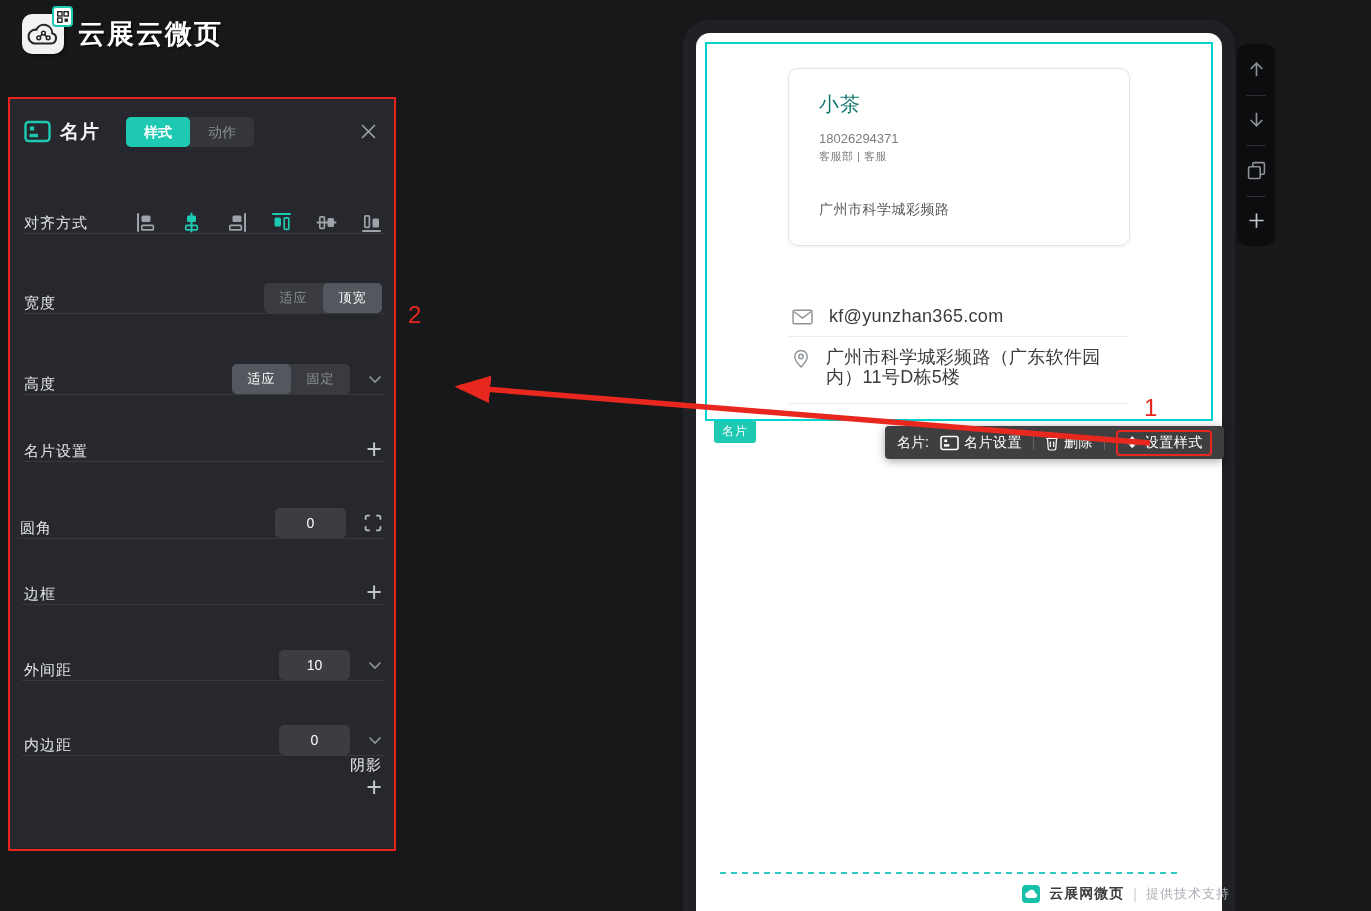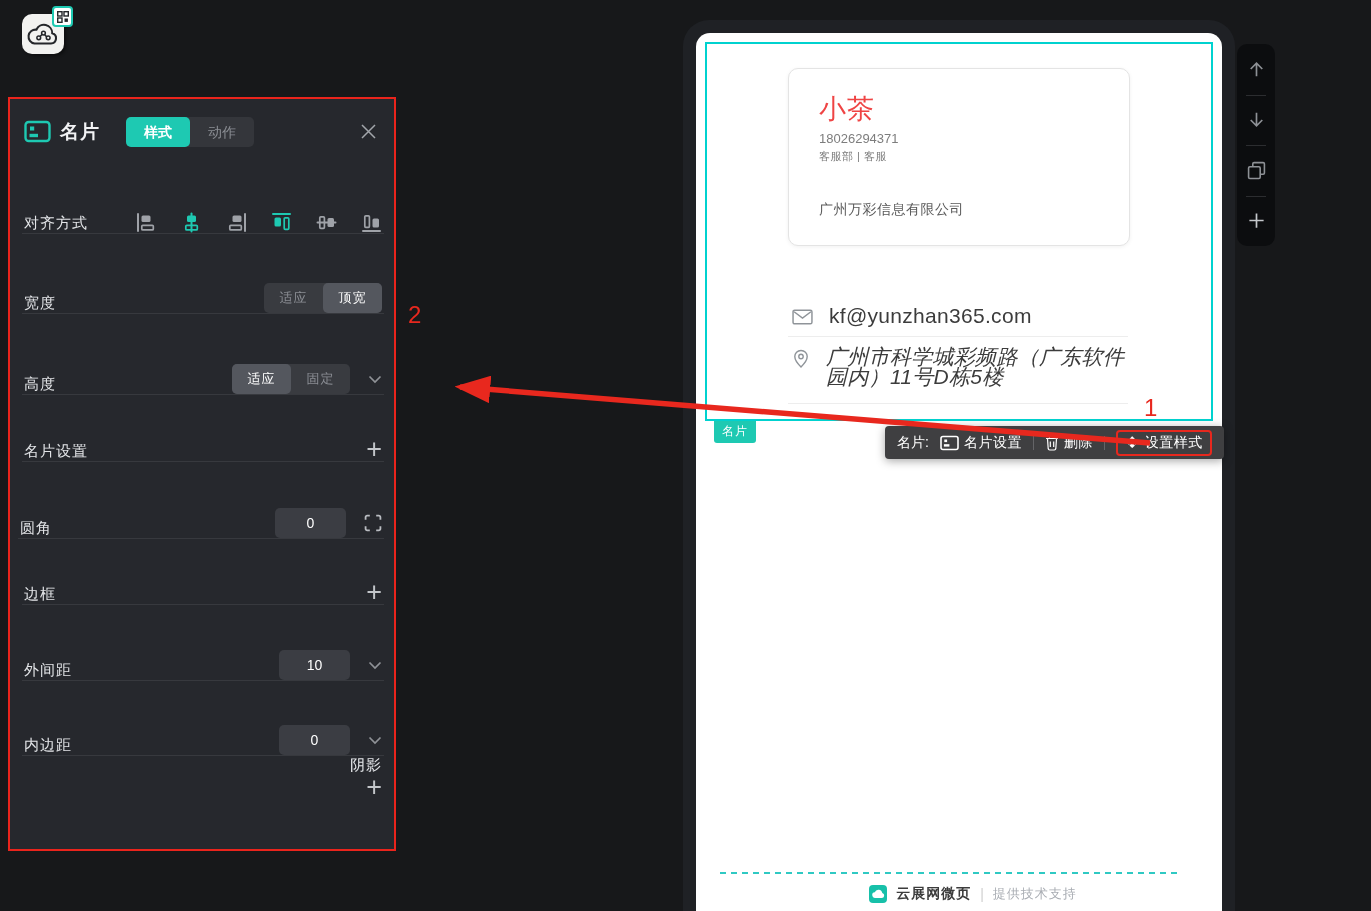--- a/index.html
+++ b/index.html
@@ -34,40 +34,40 @@
   .seg.active { background:#54575e; color:#fff; }
   .numbox { width:71px; height:30px; background:#3b3d43; border:none; border-radius:5px; color:#fff; font-size:14px; text-align:center; font-family:"Liberation Sans",sans-serif; }
   .plus { font-size:27px; font-weight:200; color:#c2c5c9; line-height:24px; cursor:pointer; }
   .chev, .corner { display:flex; cursor:pointer; }
 
   
   .canvas-frame { position:absolute; left:683px; top:20px; width:552px; height:891px; background:#1f2125; border-radius:26px 26px 0 0; }
   .canvas { position:absolute; left:13px; top:13px; width:526px; height:878px; background:#fff; border-radius:14px 14px 0 0; }
   .selection { position:absolute; left:9px; top:9px; width:508px; height:379px; border:2px solid #00d2cf; }
   .biz-card { position:absolute; left:92px; top:35px; width:342px; height:178px; background:#fff; border:1px solid #e4e4e4; border-radius:10px; box-shadow:0 1px 4px rgba(0,0,0,.06); }
-  .bc-name { position:absolute; left:30px; top:22px; font-size:27px; color:#ef4444; font-weight:500; letter-spacing:1px; }
+  .bc-name { position:absolute; left:30px; top:22px; font-size:20px; color:#0f766e; font-weight:500; letter-spacing:1px; }
   .bc-phone { position:absolute; left:30px; top:62px; font-size:13px; color:#7d7d7d; }
   .bc-dept { position:absolute; left:30px; top:80px; font-size:11px; color:#7d7d7d; letter-spacing:.5px; }
   .bc-company { position:absolute; left:30px; top:132px; font-size:14px; color:#595959; letter-spacing:.5px; }
   .contact-row { position:absolute; left:96px; width:336px; display:flex; gap:16px; align-items:flex-start; }
-  .contact-text { font-size:21px; color:#3c3c3c; line-height:20px; letter-spacing:.3px; }
+  .contact-text { font-size:18px; color:#3c3c3c; line-height:20px; letter-spacing:.3px; }
   .c-div { position:absolute; left:92px; width:340px; height:1px; background:#ededed; }
   .sel-tag { position:absolute; left:18px; top:388px; background:#1ec9b2; color:#fff; font-size:12px; padding:2px 8px 3px; border-radius:0 0 3px 3px; letter-spacing:1px; }
 
   
   .ctx-toolbar { position:absolute; left:189px; top:393px; height:33px; background:#3f3f41; border-radius:4px; display:flex; align-items:center; padding:0 12px; gap:11px; box-shadow:0 2px 10px rgba(0,0,0,.35); color:#fff; font-size:14px; white-space:nowrap; z-index:20; }
   .ctx-btn { display:flex; align-items:center; gap:5px; cursor:pointer; letter-spacing:.5px; }
   .ctx-sep { width:1px; height:14px; background:#646467; }
   .red-outline { border:2px solid #e8281e; border-radius:4px; padding:2px 7px; }
   .style-glyph { font-size:16px; line-height:1; }
 
   
   .dash-line { position:absolute; left:24px; top:839px; width:460px; height:2px;
     background:repeating-linear-gradient(90deg,#2fc9c3 0 6px,transparent 6px 11px); }
-  .canvas-footer { position:absolute; left:14px; top:852px; width:526px; display:flex; align-items:center; justify-content:center; gap:9px; }
+  .canvas-footer { position:absolute; left:8px; top:852px; width:526px; display:flex; align-items:center; justify-content:flex-end; gap:9px; }
   .foot-logo { width:18px; height:18px; background:#17c0a9; border-radius:4px; display:flex; align-items:center; justify-content:center; }
   .foot-brand { font-size:14px; font-weight:700; color:#3c3c3c; letter-spacing:1px; }
   .foot-sep { font-size:14px; color:#d0d0d0; }
   .foot-support { font-size:13px; color:#a9adb3; letter-spacing:1px; }
 
   
   .side-toolbar { position:absolute; left:1237px; top:44px; width:38px; height:202px; background:#0c0d0f; border-radius:10px; display:flex; flex-direction:column; z-index:5; }
   .side-btn { flex:1; display:flex; align-items:center; justify-content:center; cursor:pointer; position:relative; }
   .side-btn + .side-btn::before { content:""; position:absolute; top:0; left:9px; right:9px; height:1px; background:#2c2d30; }
 
@@ -93,20 +93,21 @@
       </div>
       <div class="qr-badge">
         <svg width="12" height="12" viewBox="0 0 12 12">
           <rect x="0.7" y="0.7" width="4.3" height="4.3" fill="none" stroke="#24262a" stroke-width="1.4"></rect>
           <rect x="7" y="0.7" width="4.3" height="4.3" fill="none" stroke="#24262a" stroke-width="1.4"></rect>
           <rect x="0.7" y="7" width="4.3" height="4.3" fill="none" stroke="#24262a" stroke-width="1.4"></rect>
           <rect x="7.5" y="7.5" width="3.4" height="3.4" fill="#24262a"></rect>
         </svg>
       </div>
     </div>
+    <div class="brand-title">云展云微页</div>
   </div>
 
   <div class="panel">
     <div class="panel-header">
       <span style="display:flex;">
         <svg width="27" height="23" viewBox="0 0 27 23">
           <rect x="1.5" y="2" width="24" height="19" rx="3.2" fill="none" stroke="#1ec9b2" stroke-width="2.4"></rect>
           <rect x="6" y="6.5" width="4.2" height="4" fill="#1ec9b2"></rect>
           <rect x="5.5" y="13.8" width="8.5" height="3.4" fill="#1ec9b2"></rect>
         </svg>
@@ -256,42 +257,42 @@
 
   <div class="canvas-frame">
     <div class="canvas">
 
       <div class="selection"></div>
 
       <div class="biz-card">
         <div class="bc-name">小茶</div>
         <div class="bc-phone">18026294371</div>
         <div class="bc-dept">客服部 | 客服</div>
-        <div class="bc-company">广州万彩信息有限公司</div>
+        <div class="bc-company">广州市科学城彩频路</div>
       </div>
 
       <div class="contact-row" style="top:273px;">
         <span style="display:flex;margin-top:3px;">
           <svg width="21" height="16" viewBox="0 0 20 15">
               <rect x="1" y="1" width="18" height="13" rx="1.5" stroke="#8f9499" fill="none" stroke-width="1.4"></rect>
               <path d="M2 2.5 L10 8.5 L18 2.5" stroke="#8f9499" fill="none" stroke-width="1.4"></path>
             </svg>
         </span>
         <span class="contact-text">kf@yunzhan365.com</span>
       </div>
       <div class="c-div" style="top:303px;"></div>
 
       <div class="contact-row" style="top:314px;">
         <span style="display:flex;margin-top:2px;">
           <svg width="18" height="20" viewBox="0 0 18 20">
               <path d="M9 1.5 C5.4 1.5 2.8 4.2 2.8 7.6 C2.8 12 9 18 9 18 C9 18 15.2 12 15.2 7.6 C15.2 4.2 12.6 1.5 9 1.5 Z" stroke="#8f9499" fill="none" stroke-width="1.4"></path>
               <circle cx="9" cy="7.5" r="2.2" stroke="#8f9499" fill="none" stroke-width="1.4"></circle>
             </svg>
         </span>
-        <span class="contact-text" style="width:302px;font-style:italic;">广州市科学城彩频路（广东软件园内）11号D栋5楼</span>
+        <span class="contact-text" style="width:302px;">广州市科学城彩频路（广东软件园内）11号D栋5楼</span>
       </div>
       <div class="c-div" style="top:370px;"></div>
 
       <div class="sel-tag">名片</div>
 
       <div class="ctx-toolbar">
         <span>名片:</span>
         <span class="ctx-btn">
           <span style="display:flex;">
             <svg width="19" height="16" viewBox="0 0 19 16">

